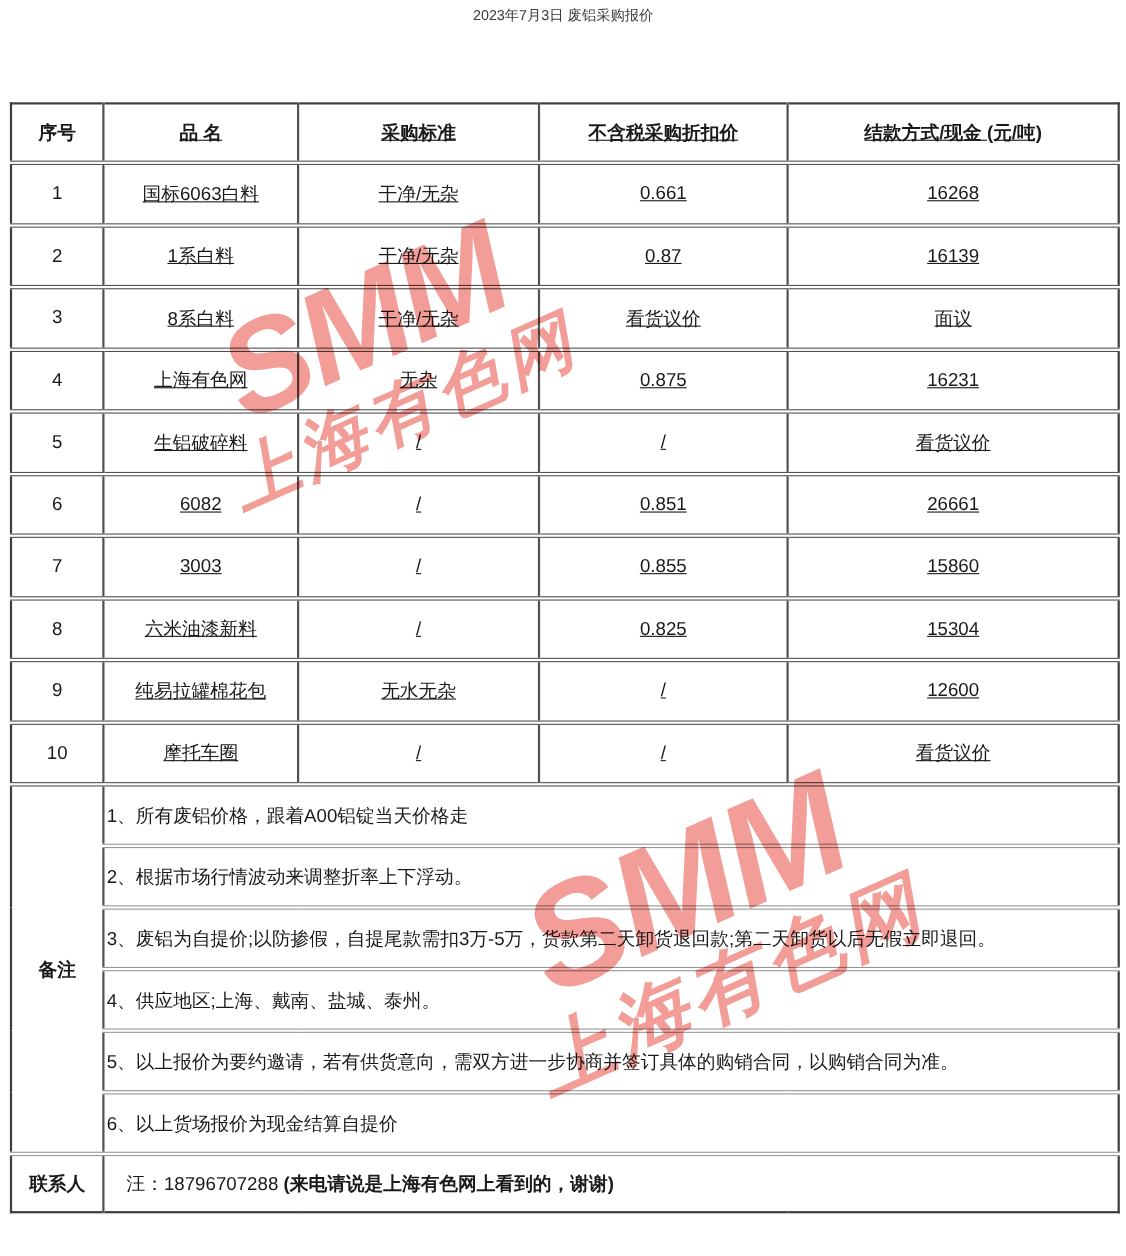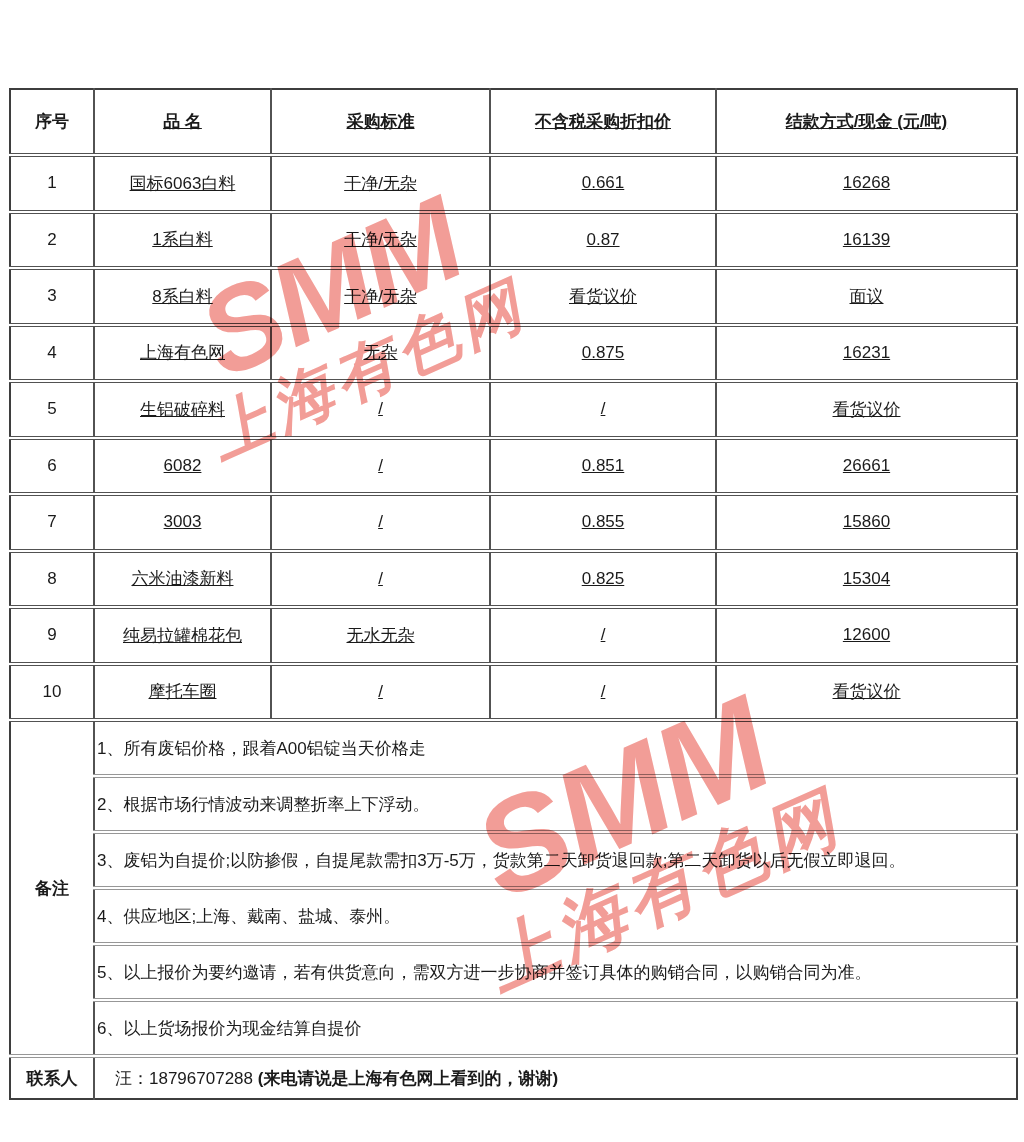--- a/index.html
+++ b/index.html
@@ -35,42 +35,42 @@
     background: transparent;
     border: 2px solid #3e3e3e;
   }
   table.quote th, table.quote td {
     padding: 0 4px;
     vertical-align: middle;
     text-align: center;
     font-size: 17px;
     overflow: hidden;
   }
-  tr.header-row { height: 66px; }
+  tr.header-row { height: 54px; }
   tr.header-row th {
     font-weight: bold;
     border-bottom: 4px double #525252;
   }
   tr.data-row { height: 56.5px; }
   tr.data-row td { border-bottom: 4px double #525252; }
   .vline { border-left: 2px solid #525252; text-decoration: underline; }
 
   tr.remark-row { height: 56px; }
   tr.remark-row td.remark-text {
     text-align: left;
     padding-left: 2px;
     border-left: 2px solid #525252;
     border-bottom: 4px double #979797;
   }
   td.remarks-label, td.contact-label {
     font-weight: bold;
     text-align: center;
     border-bottom: 4px double #979797;
   }
-  tr.contact-row { height: 43px; }
+  tr.contact-row { height: 53px; }
   tr.contact-row td.contact-cell {
     text-align: left;
     padding-left: 20px;
     border-left: 2px solid #525252;
   }
   tr.contact-row td.contact-label { border-bottom: none; }
   .contact-note { font-weight: bold; }
 
   .wm {
     position: absolute;
@@ -100,20 +100,21 @@
   #wm1 .l2 { font-size: 62px; }
   #wm2 { left: 438px; top: 732px; width: 400px; }
   #wm2 .l1 { font-size: 132px; }
   #wm2 .l2 { font-size: 70px; }
 </style>
 </head>
 <body>
 
 <div class="page">
 
+  <div class="subtitle">2023年7月3日 废铝采购报价</div>
 
   <div class="wm" id="wm1" style="color: rgb(242, 157, 151);">
     <span class="l1">SMM</span>
     <span class="l2">上海有色网</span>
   </div>
   <div class="wm" id="wm2" style="color: rgb(242, 157, 151);">
     <span class="l1">SMM</span>
     <span class="l2">上海有色网</span>
   </div>
 

